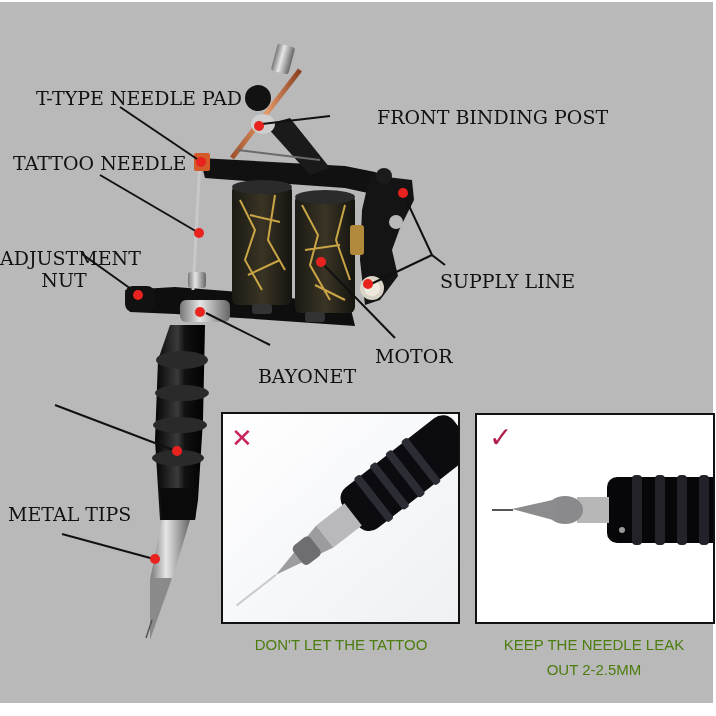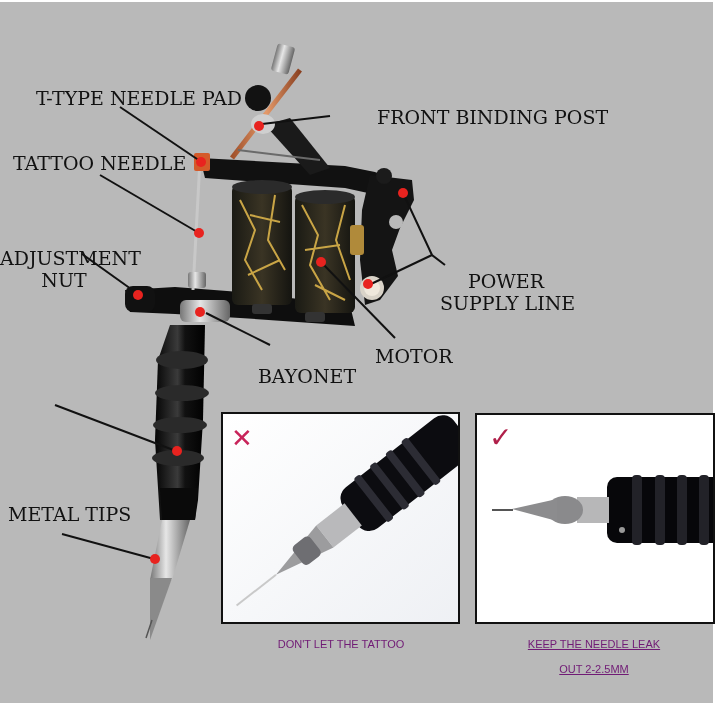--- a/index.html
+++ b/index.html
@@ -1,20 +1,20 @@
 <!DOCTYPE html>
 <html><head>
 <meta charset="utf-8">
 <style>
   html, body { margin: 0; padding: 0; background: #ffffff; }
   body { width: 716px; height: 716px; position: relative; overflow: hidden; }
   .canvas { position: absolute; left: 0; top: 2px; width: 713px; height: 701px; background: #b9b9b9; }
   .lbl { position: absolute; font-family: "DejaVu Serif", "Liberation Serif", serif; font-size: 19px; color: #111; line-height: 22px; white-space: nowrap; letter-spacing: 0px; }
   .lbl.c { text-align: center; margin-top: 28px; }
-  .cap { position: absolute; font-family: "Liberation Sans", "DejaVu Sans", sans-serif; font-size: 11px; color: #701a75; text-align: center; line-height: 25px; white-space: nowrap; }
+  .cap { position: absolute; font-family: "Liberation Sans", "DejaVu Sans", sans-serif; font-size: 15px; color: #4d7c0f; text-align: center; line-height: 25px; white-space: nowrap; }
   .panel { position: absolute; background: #ffffff; border: 2px solid #111; box-sizing: border-box; overflow: hidden; }
   .mark { position: absolute; font-family: "DejaVu Sans", sans-serif; }
   svg { position: absolute; left: 0; top: 0; }
 </style>
 </head>
 <body>
 
 <div class="canvas"></div>
 
 <svg width="716" height="716" viewBox="0 0 716 716">
@@ -122,21 +122,20 @@
 </svg>
 
 <div class="lbl" style="left:36px; top:87px;">T-TYPE NEEDLE PAD</div>
 <div class="lbl" style="left:331px; top:106px;margin-left:46px;">FRONT BINDING POST</div>
 <div class="lbl" style="left:13px; top:152px;">TATTOO NEEDLE</div>
 <div class="lbl c" style="left:0px; top:219px; width:128px;">
   <div>ADJUSTMENT</div>
   <div>NUT</div>
 </div>
 <div class="lbl c" style="left:440px; top:242px; width:132px;">
-  <div>POWER</div>
   <div>SUPPLY LINE</div>
 </div>
 <div class="lbl c" style="left:256px; top:337px; width:102px;">
   <div>BAYONET</div>
 </div>
 <div class="lbl" style="left:375px; top:345px;">MOTOR</div>
 <div class="lbl" style="left:8px; top:503px;">METAL TIPS</div>
 
 <div class="panel" style="left:221px; top:412px; width:239px; height:212px;">
   <svg width="239" height="212" viewBox="0 0 239 212" style="position:absolute;left:0;top:0;">
@@ -179,16 +178,16 @@
     <ellipse cx="88" cy="95" rx="18" ry="14" fill="#8a8a8c"></ellipse>
     <path d="M35 94 L80 84 L80 106 Z" fill="#8c8c8e"></path>
     <line x1="15" y1="95" x2="36" y2="95" stroke="#555" stroke-width="2"></line>
   </svg>
   <div class="mark" style="left:12px; top:8px; font-size:28px; line-height:30px;"><span style="color:#b0204a;">✓</span></div>
 </div>
 
 <div class="cap" style="left:216px; top:632px; width:250px;">
   <div>DON'T LET THE TATTOO</div>
 </div>
-<div class="cap" style="left:478px; top:632px; width:232px;text-decoration:underline;">
+<div class="cap" style="left:478px; top:632px; width:232px;">
   <div>KEEP THE NEEDLE LEAK</div>
   <div>OUT 2-2.5MM</div>
 </div>
 
 </body></html>

